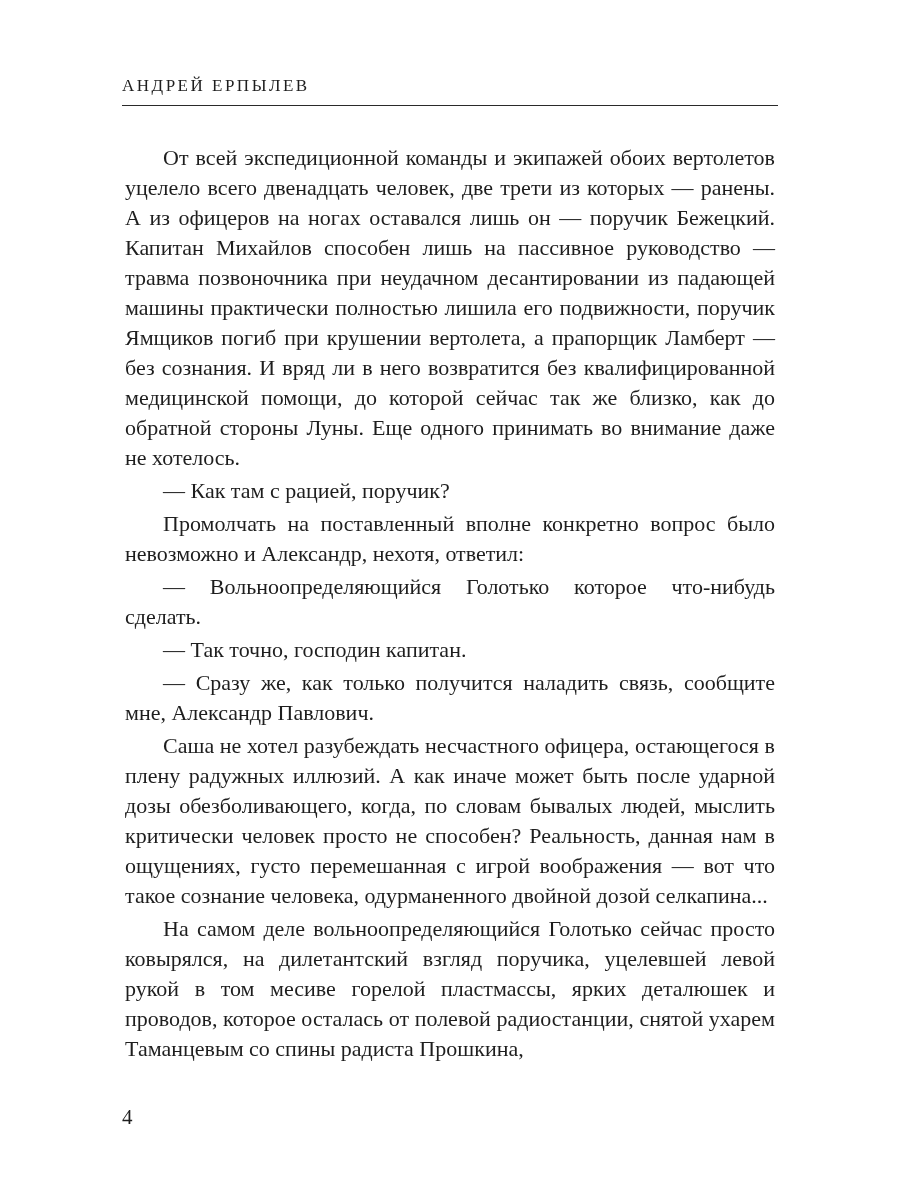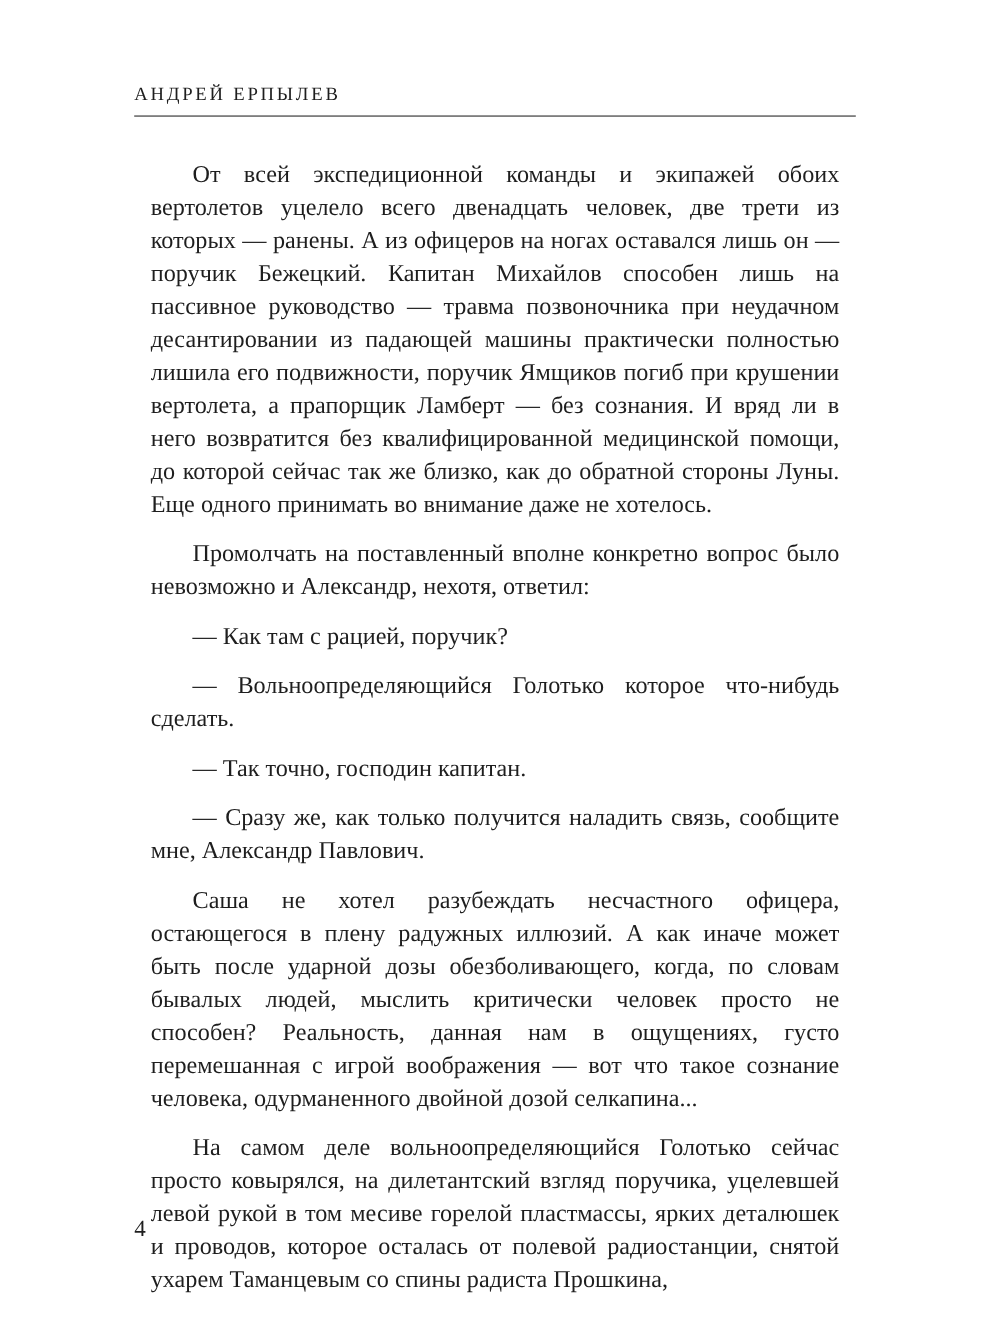--- a/index.html
+++ b/index.html
@@ -37,43 +37,43 @@
     }
     .text-block {
       margin-top: 37px;
       font-size: 22px;
       line-height: 30px;
       text-align: justify;
       color: var(--fg, #1e1e1e);
     }
     .text-block p.para {
       text-indent: 38px;
-      margin: 15px;
+      margin: 3px;
     }
     .page-number {
       position: absolute;
       left: 122px;
       bottom: 70px;
       font-size: 21px;
       color: var(--fg, #1e1e1e);
     }
   </style>
 </head>
 <body>
 
 <div class="page" style="--bg: #ffffff; --fg: #1e1e1e; --rule: #2a2a2a;">
   <div class="page-inner">
     <header>
       <div class="running-head">АНДРЕЙ ЕРПЫЛЕВ</div>
       <div class="head-rule"></div>
     </header>
     <main class="text-block" id="paragraphs">
         <p class="para">От всей экспедиционной команды и экипажей обоих вертолетов уцелело всего двенадцать человек, две трети из которых — ранены. А из офицеров на ногах оставался лишь он — поручик Бежецкий. Капитан Михайлов способен лишь на пассивное руководство — травма позвоночника при неудачном десантировании из падающей машины практически полностью лишила его подвижности, поручик Ямщиков погиб при крушении вертолета, а прапорщик Ламберт — без сознания. И вряд ли в него возвратится без квалифицированной медицинской помощи, до которой сейчас так же близко, как до обратной стороны Луны. Еще одного принимать во внимание даже не хотелось.</p>
+        <p class="para">— Как там с рацией, поручик?</p>
         <p class="para">Промолчать на поставленный вполне конкретно вопрос было невозможно и Александр, нехотя, ответил:</p>
-        <p class="para">— Как там с рацией, поручик?</p>
         <p class="para">— Вольноопределяющийся Голотько которое что-нибудь сделать.</p>
         <p class="para">— Так точно, господин капитан.</p>
         <p class="para">— Сразу же, как только получится наладить связь, сообщите мне, Александр Павлович.</p>
         <p class="para">Саша не хотел разубеждать несчастного офицера, остающегося в плену радужных иллюзий. А как иначе может быть после ударной дозы обезболивающего, когда, по словам бывалых людей, мыслить критически человек просто не способен? Реальность, данная нам в ощущениях, густо перемешанная с игрой воображения — вот что такое сознание человека, одурманенного двойной дозой селкапина...</p>
         <p class="para">На самом деле вольноопределяющийся Голотько сейчас просто ковырялся, на дилетантский взгляд поручика, уцелевшей левой рукой в том месиве горелой пластмассы, ярких деталюшек и проводов, которое осталась от полевой радиостанции, снятой ухарем Таманцевым со спины радиста Прошкина,</p>
       </main>
   </div>
   <div class="page-number">4</div>
 </div>
 

